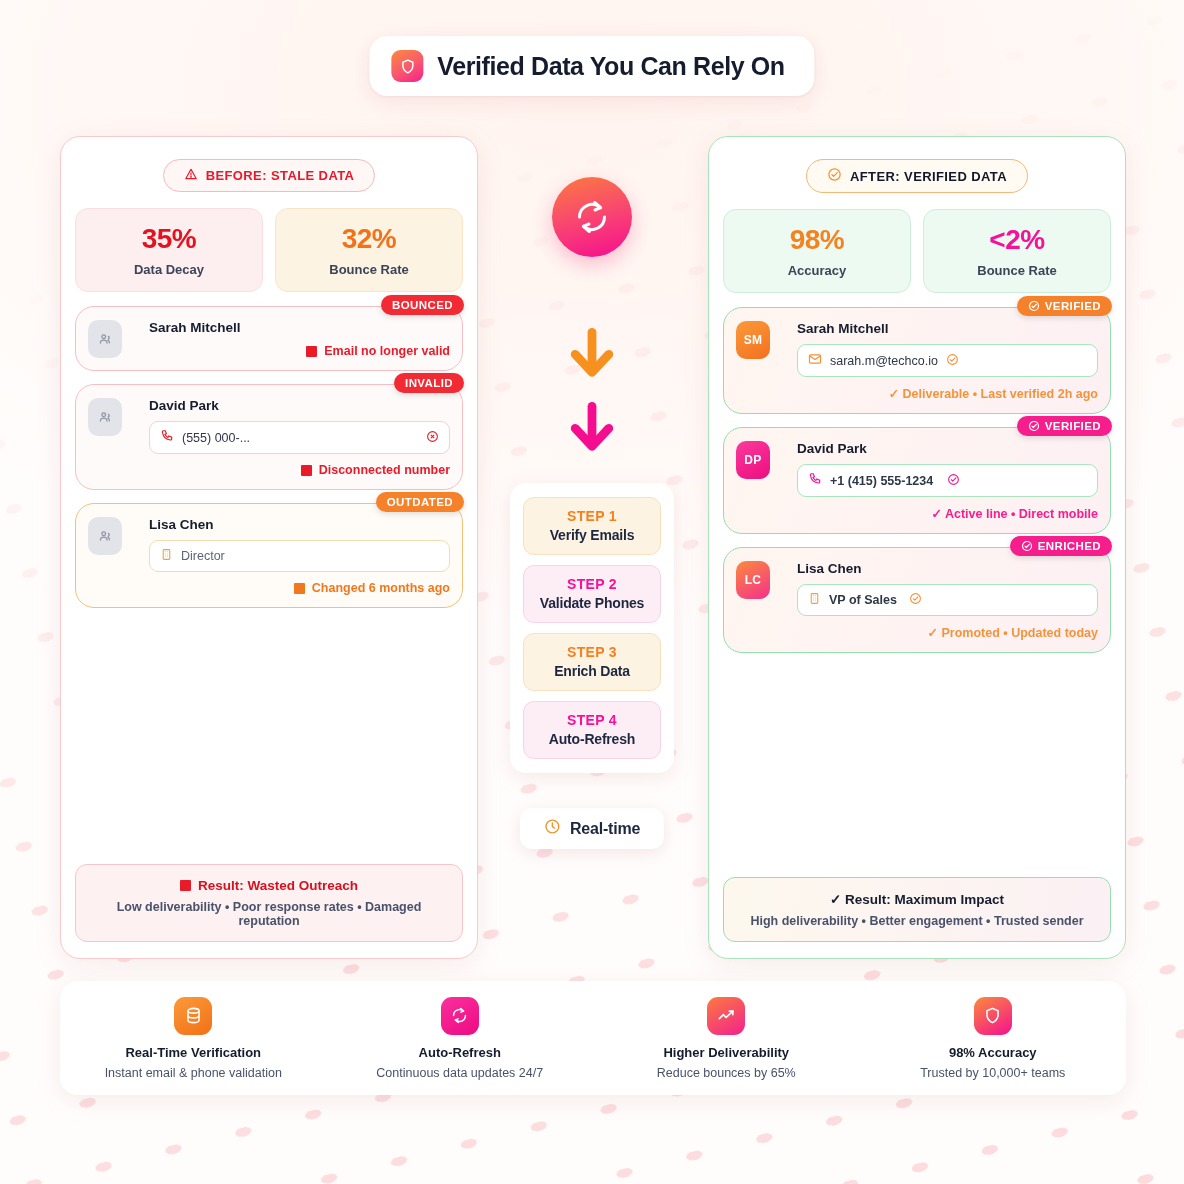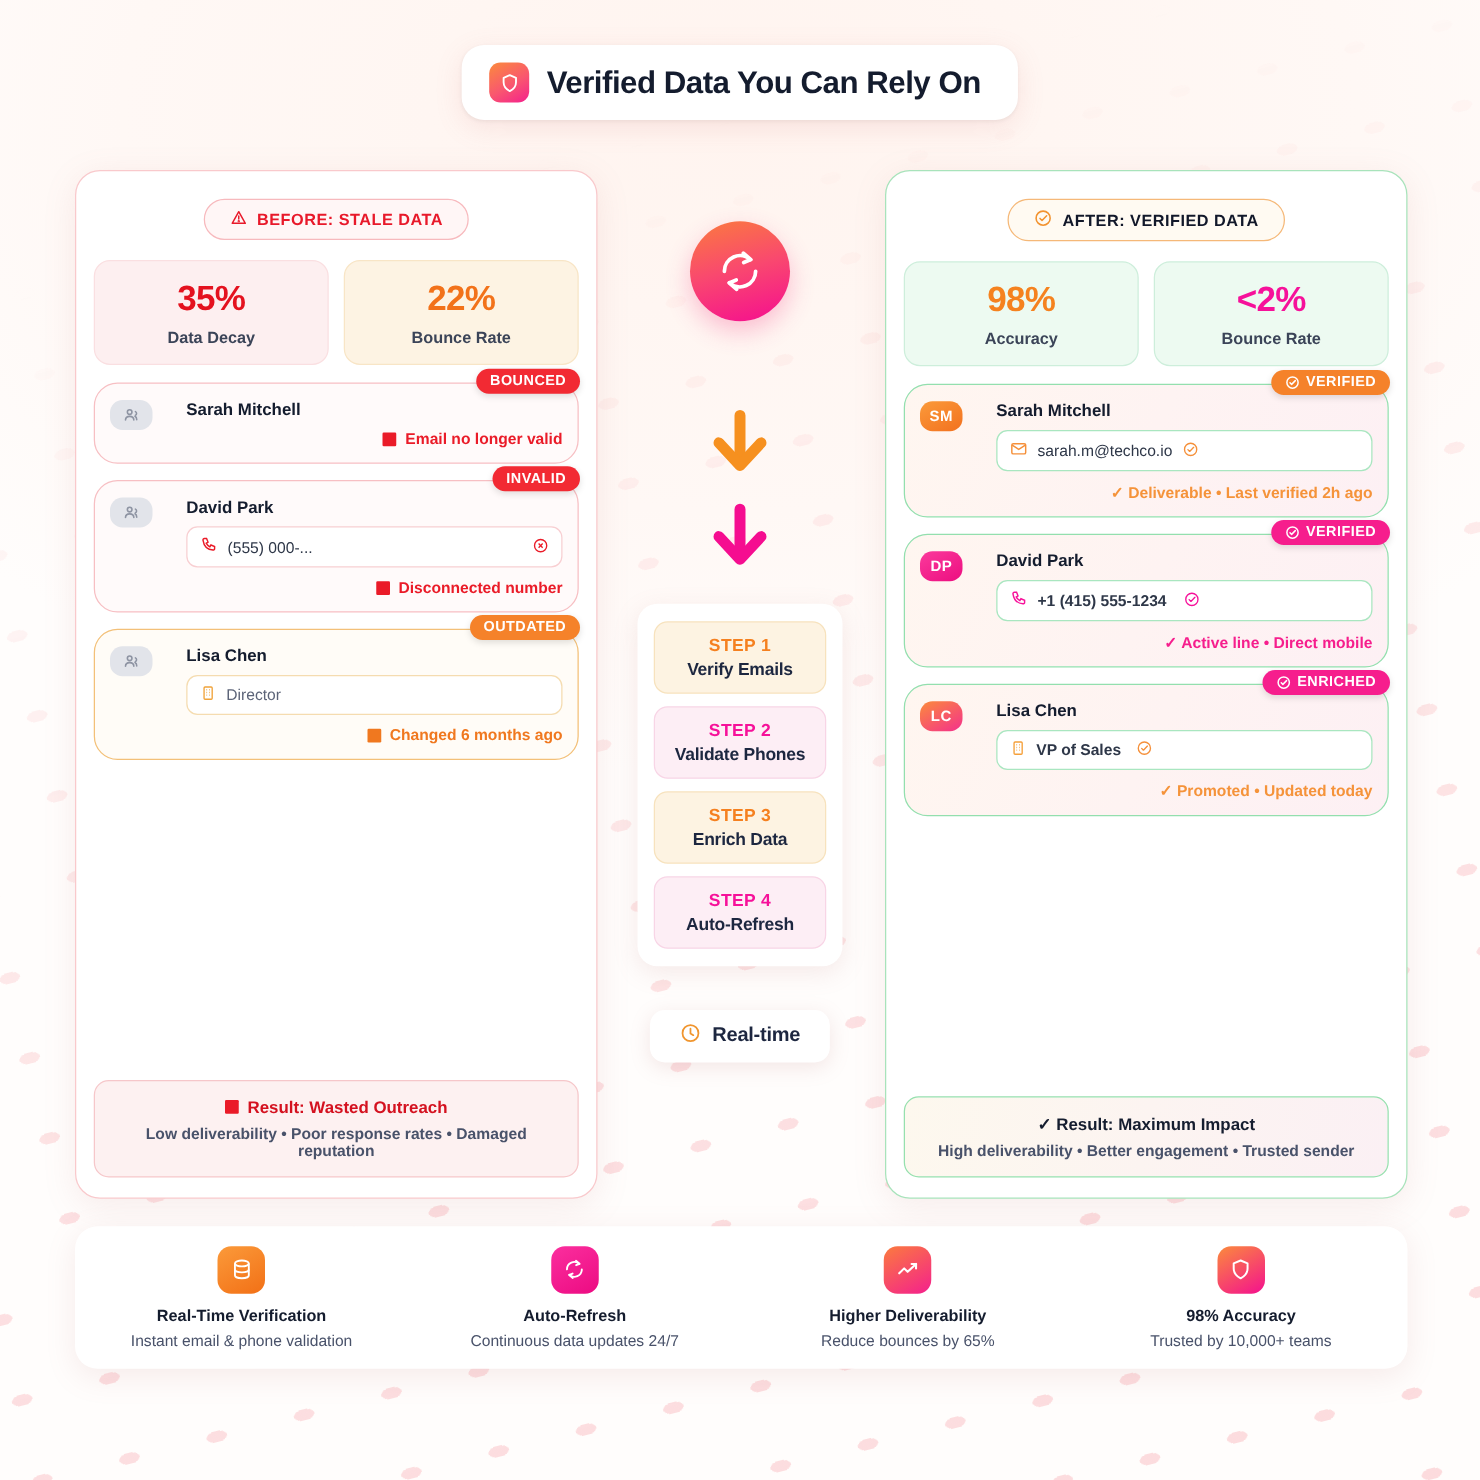--- a/index.html
+++ b/index.html
@@ -83,21 +83,21 @@
     position: absolute; right: -2px; top: -12px;
     display: flex; align-items: center; gap: 5px;
     padding: 4px 11px; border-radius: 999px;
     font-size: 11.5px; font-weight: 800; color: #fff; letter-spacing: .4px;
     box-shadow: 0 2px 6px rgba(0,0,0,.13);
   }
   .b-red    { background: #f22a33; }
   .b-orange { background: #f5822a; }
   .b-pink   { background: #f61e8d; }
 
-  .avatar { width: 34px; height: 24px; border-radius: 10px; flex: none;
+  .avatar { width: 34px; height: 38px; border-radius: 10px; flex: none;
             display: flex; align-items: center; justify-content: center;
             font-size: 12px; font-weight: 800; color: #fff; letter-spacing: .3px; }
   .av-grey   { background: #e2e4ea; }
   .av-orange { background: linear-gradient(150deg,#fb9a3a,#f2711f); }
   .av-pink   { background: linear-gradient(150deg,#fb3a9c,#ec0e80); }
   .av-mix    { background: linear-gradient(150deg,#fb8b3c,#f4308c); }
 
   .cbody { flex: 1; min-width: 0; }
   .cname { font-size: 13.5px; font-weight: 800; color: #141c2e; }
   .field {
@@ -200,21 +200,21 @@
       </span>
       <span>BEFORE: STALE DATA</span>
     </div>
 
     <div class="stat-row">
       <div class="stat s-red">
         <div class="num" style="color:#e4121f">35%</div>
         <div class="lbl">Data Decay</div>
       </div>
       <div class="stat s-orange">
-        <div class="num" style="color:#f2721a">22%</div>
+        <div class="num" style="color:#f2721a">32%</div>
         <div class="lbl">Bounce Rate</div>
       </div>
     </div>
 
     <div class="contacts">
 
       <div class="ccard cb-red">
         <span class="badge b-red">BOUNCED</span>
         <span class="avatar av-grey">
           <svg width="17" height="17" viewBox="0 0 24 24" fill="none" stroke="#8e94a3" stroke-width="1.8" stroke-linecap="round">

